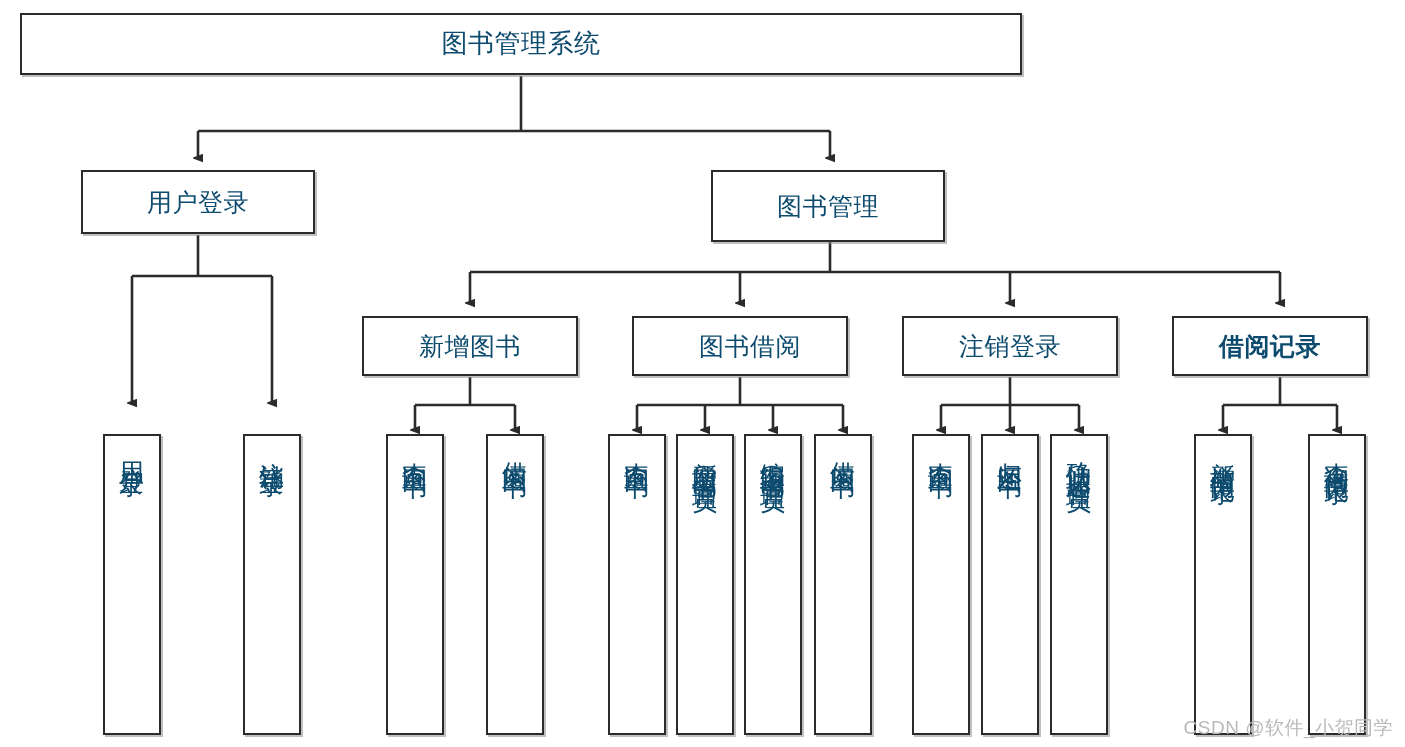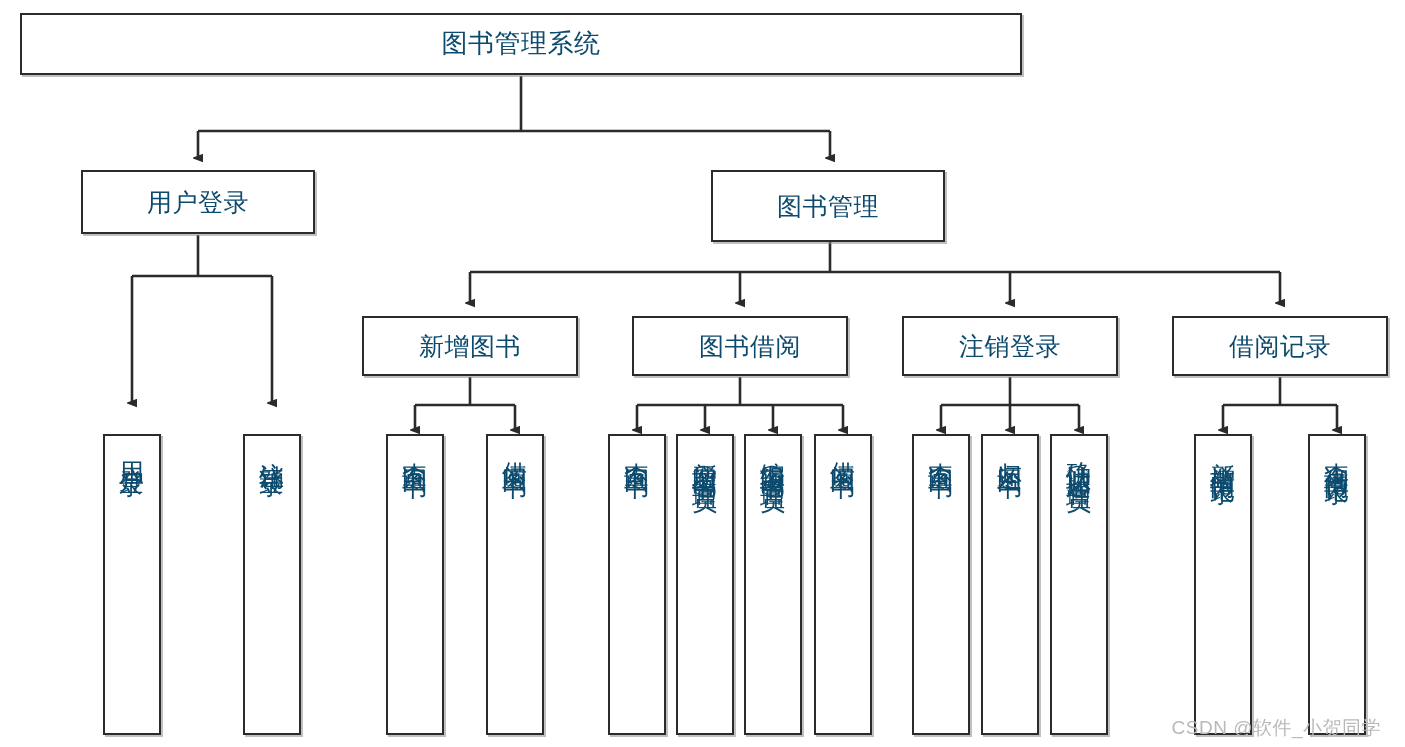--- a/index.html
+++ b/index.html
@@ -60,21 +60,21 @@
   .node.v .label {
     writing-mode: vertical-rl;
     text-orientation: upright;
     font-size: 25px;
     line-height: 1.12;
     letter-spacing: 4px;
     white-space: nowrap;
   }
   .watermark {
     position: absolute;
-    right: 24px;
+    right: 12px;
     bottom: 6px;
     font-size: 19px;
     color: #b9b9b9;
     letter-spacing: 0.5px;
     z-index: 5;
     white-space: nowrap;
   }
 </style>
 </head>
 <body>
@@ -144,21 +144,21 @@
 
   <div class="node h" style="left:362px; top:316px; width:216px; height:60px;">
     <span class="label">新增图书</span>
   </div>
   <div class="node h" style="left:632px; top:316px; width:216px; height:60px;padding-left:20px;">
     <span class="label">图书借阅</span>
   </div>
   <div class="node h" style="left:902px; top:316px; width:216px; height:60px;">
     <span class="label">注销登录</span>
   </div>
-  <div class="node h" style="left:1172px; top:316px; width:216px; height:60px;">
+  <div class="node h" style="left:1172px; top:316px; width:196px; height:60px;font-weight:bold;">
     <span class="label">借阅记录</span>
   </div>
 
   <div class="node v" style="left:103px; top:434px; width:58px; height:301px;">
     <span class="label">用户登录</span>
   </div>
   <div class="node v" style="left:243px; top:434px; width:58px; height:301px;">
     <span class="label">注销登录</span>
   </div>
 

